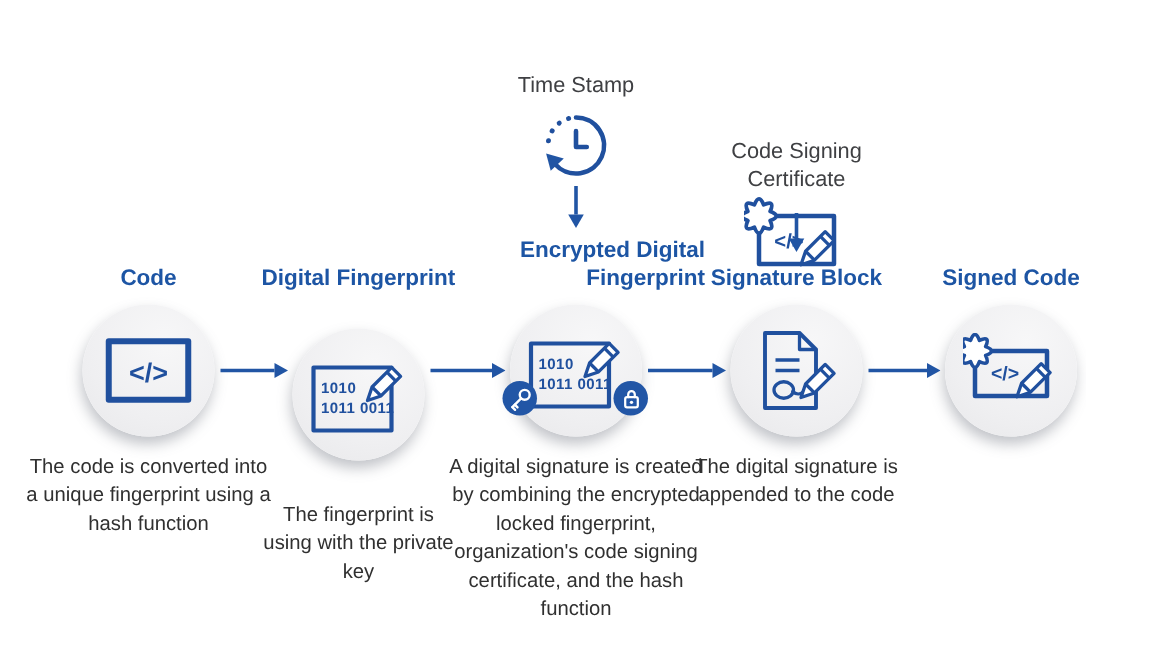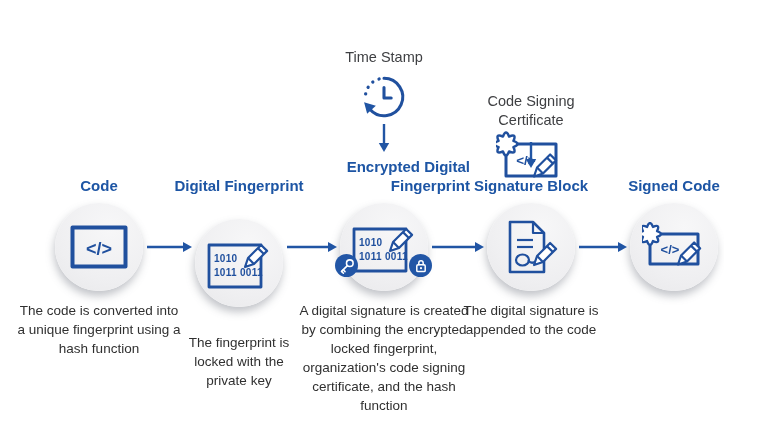--- a/index.html
+++ b/index.html
@@ -117,21 +117,21 @@
   <div class="step s2">
     <div class="step-title">Digital Fingerprint</div>
     <div class="circle">
       <svg width="64" height="54" viewBox="0 0 64 54">
         <rect class="bs sw28 rond" x="2" y="9" width="52" height="42"></rect>
         <text class="bt" x="7" y="26" font-size="10" letter-spacing="0.3">1010</text>
         <text class="bt" x="7" y="39.5" font-size="10" letter-spacing="0.3">1011 0011</text>
         <use href="#pencil" transform="translate(38,31) rotate(45)"></use>
       </svg>
     </div>
-    <div class="desc">The fingerprint is locked with the private key</div>
+    <div class="desc">The fingerprint is using with the private key</div>
   </div>
 
   <div class="step s3">
     <div class="step-title wrap">Encrypted Digital Fingerprint</div>
     <div class="circle">
       <svg width="64" height="54" viewBox="0 0 64 54">
         <rect class="bs sw28 rond" x="2" y="9" width="52" height="42"></rect>
         <text class="bt" x="7" y="26" font-size="10" letter-spacing="0.3">1010</text>
         <text class="bt" x="7" y="39.5" font-size="10" letter-spacing="0.3">1011 0011</text>
         <use href="#pencil" transform="translate(38,31) rotate(45)"></use>

